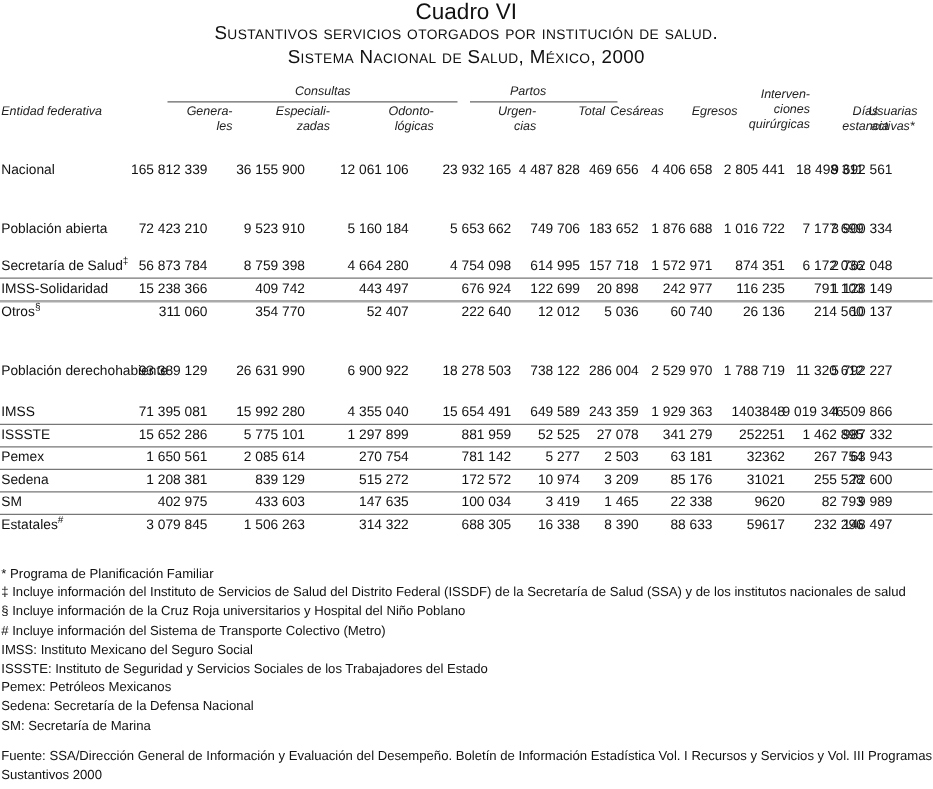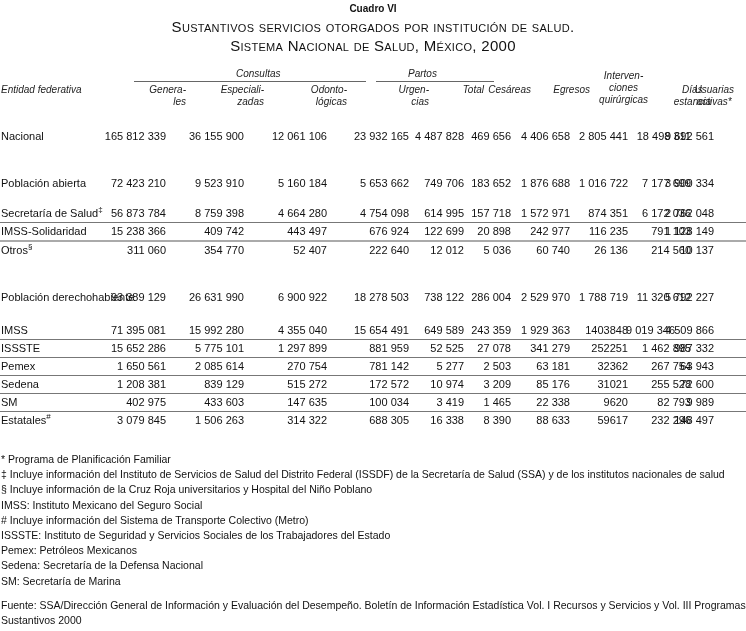--- a/index.html
+++ b/index.html
@@ -1,21 +1,21 @@
 <!DOCTYPE html>
 <html><head>
 <meta charset="utf-8">
 <style>
   html, body { margin: 0; padding: 0; background: #ffffff; }
   body {
     width: 746px; height: 631px; position: relative; overflow: hidden;
     font-family: "Liberation Sans", sans-serif; color: #111;
   }
   .title-block { position: absolute; left: 0; top: 0; width: 746px; text-align: center; }
-  .cuadro { font-weight: bold; font-size: 10px; line-height: 16px; margin-top: 1px; }
+  .cuadro { font-weight: normal; font-size: 18px; line-height: 16px; margin-top: 1px; }
   .subtitle { font-variant: small-caps; font-size: 15px; line-height: 19px; letter-spacing: 0.3px; }
 
   .header-top { position: absolute; top: 68px; font-style: italic; font-size: 10px; color: #222; }
   .hline { position: absolute; height: 1px; background: #666; }
   .col-head { position: absolute; font-style: italic; font-size: 10px; line-height: 12px; color: #222; text-align: right; }
 
   .row { position: absolute; left: 0; width: 726px; height: 18px; font-size: 11px; line-height: 18px; }
   .row .label { position: absolute; left: 1px; white-space: nowrap; }
   .row .cell { position: absolute; text-align: right; white-space: nowrap; }
   sup { font-size: 8px; line-height: 0; }
@@ -60,21 +60,21 @@
     </div>
     <div class="col-head" style="right: 262px; top: 84px;">
       <div>Total</div>
     </div>
     <div class="col-head" style="right: 215px; top: 84px;">
       <div>Cesáreas</div>
     </div>
     <div class="col-head" style="right: 156px; top: 84px;">
       <div>Egresos</div>
     </div>
-    <div class="col-head" style="right: 98px; top: 70px; text-align: center;">
+    <div class="col-head" style="right: 98px; top: 70px; text-align: right;">
       <div>Interven-</div>
       <div>ciones</div>
       <div>quirúrgicas</div>
     </div>
     <div class="col-head" style="right: 35px; top: 84px; text-align: center;">
       <div>Días</div>
       <div>estancia</div>
     </div>
     <div class="col-head" style="right: 12px; top: 84px; text-align: center;">
       <div>Usuarias</div>
@@ -244,21 +244,21 @@
       <span class="cell" style="right: 98px;">59617</span>
       <span class="cell" style="right: 35px;">232 296</span>
       <span class="cell" style="right: 12px;">148 497</span>
     </div>
   </div>
 
 <div class="notes" id="notes">
     <div>* Programa de Planificación Familiar</div>
     <div>‡ Incluye información del Instituto de Servicios de Salud del Distrito Federal (ISSDF)  de la Secretaría de Salud (SSA) y de los institutos nacionales de salud</div>
     <div>§ Incluye información de la Cruz Roja  universitarios y Hospital del Niño Poblano</div>
+    <div># Incluye información del Sistema de Transporte Colectivo (Metro)</div>
     <div>IMSS: Instituto Mexicano del Seguro Social</div>
-    <div># Incluye información del Sistema de Transporte Colectivo (Metro)</div>
     <div>ISSSTE: Instituto de Seguridad y Servicios Sociales de los Trabajadores del Estado</div>
     <div>Pemex: Petróleos Mexicanos</div>
     <div>Sedena: Secretaría de la Defensa Nacional</div>
     <div>SM: Secretaría de Marina</div>
   </div>
 
 <div class="source">Fuente: SSA/Dirección General de Información y Evaluación del Desempeño. Boletín de Información Estadística  Vol. I  Recursos y Servicios y Vol. III Programas Sustantivos  2000</div>
 
 </body></html>

